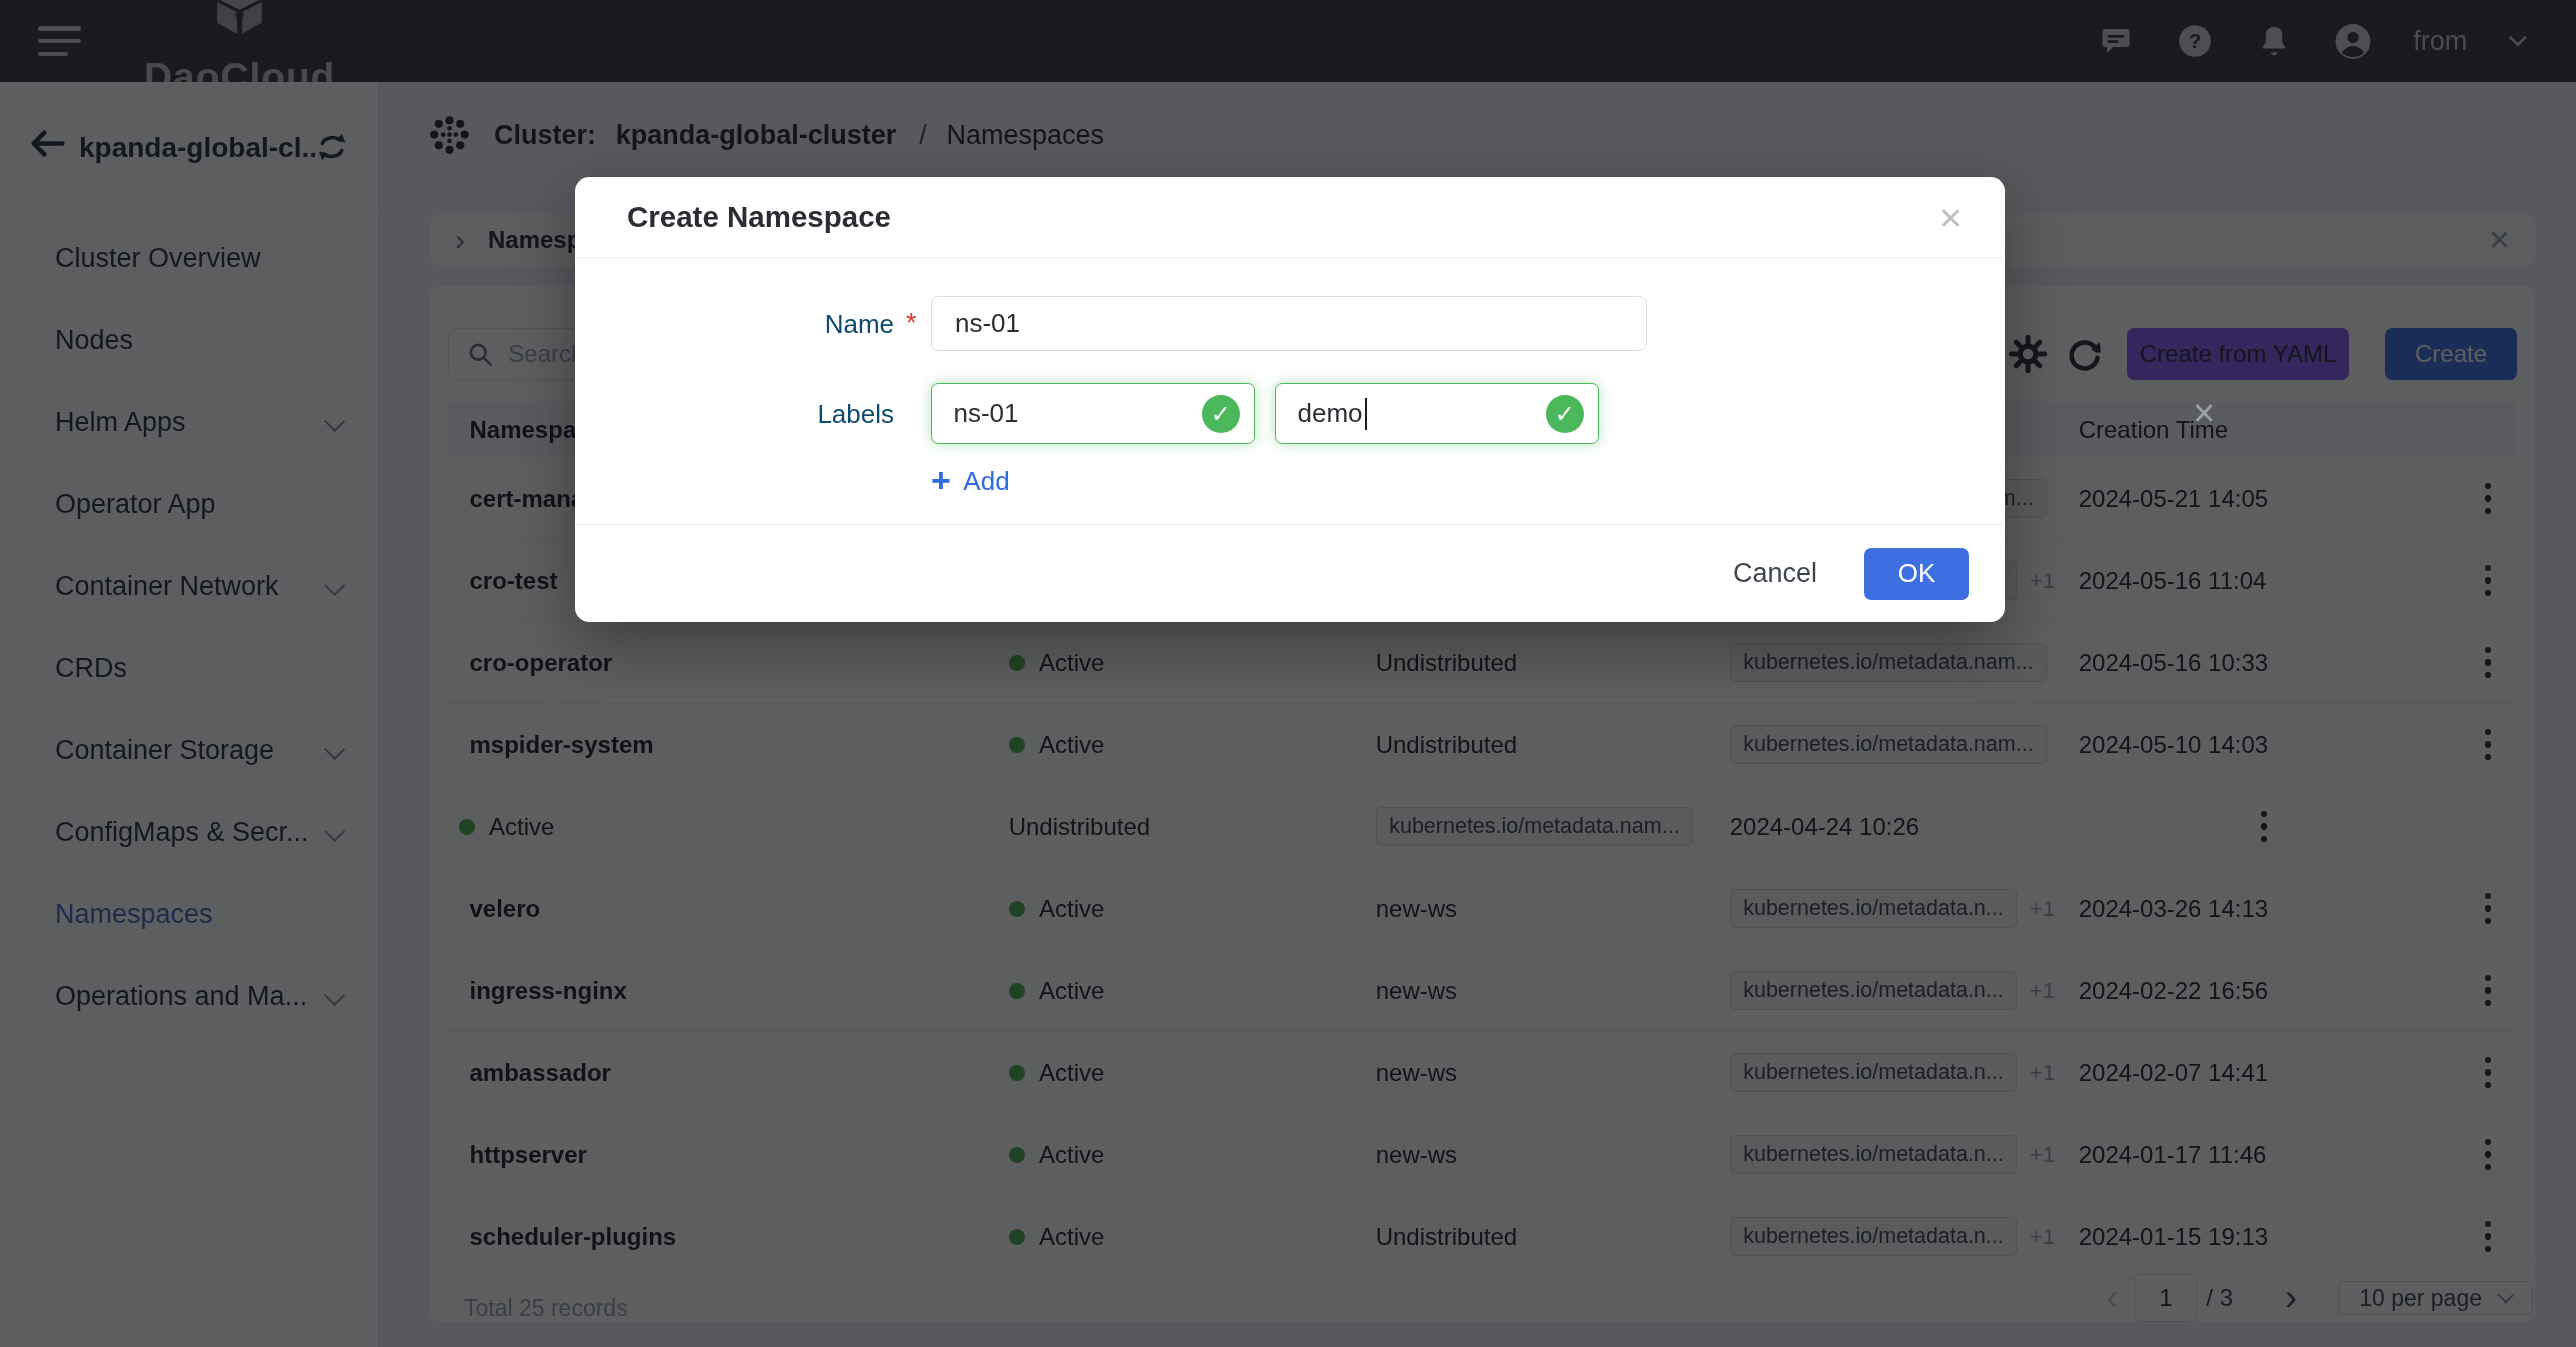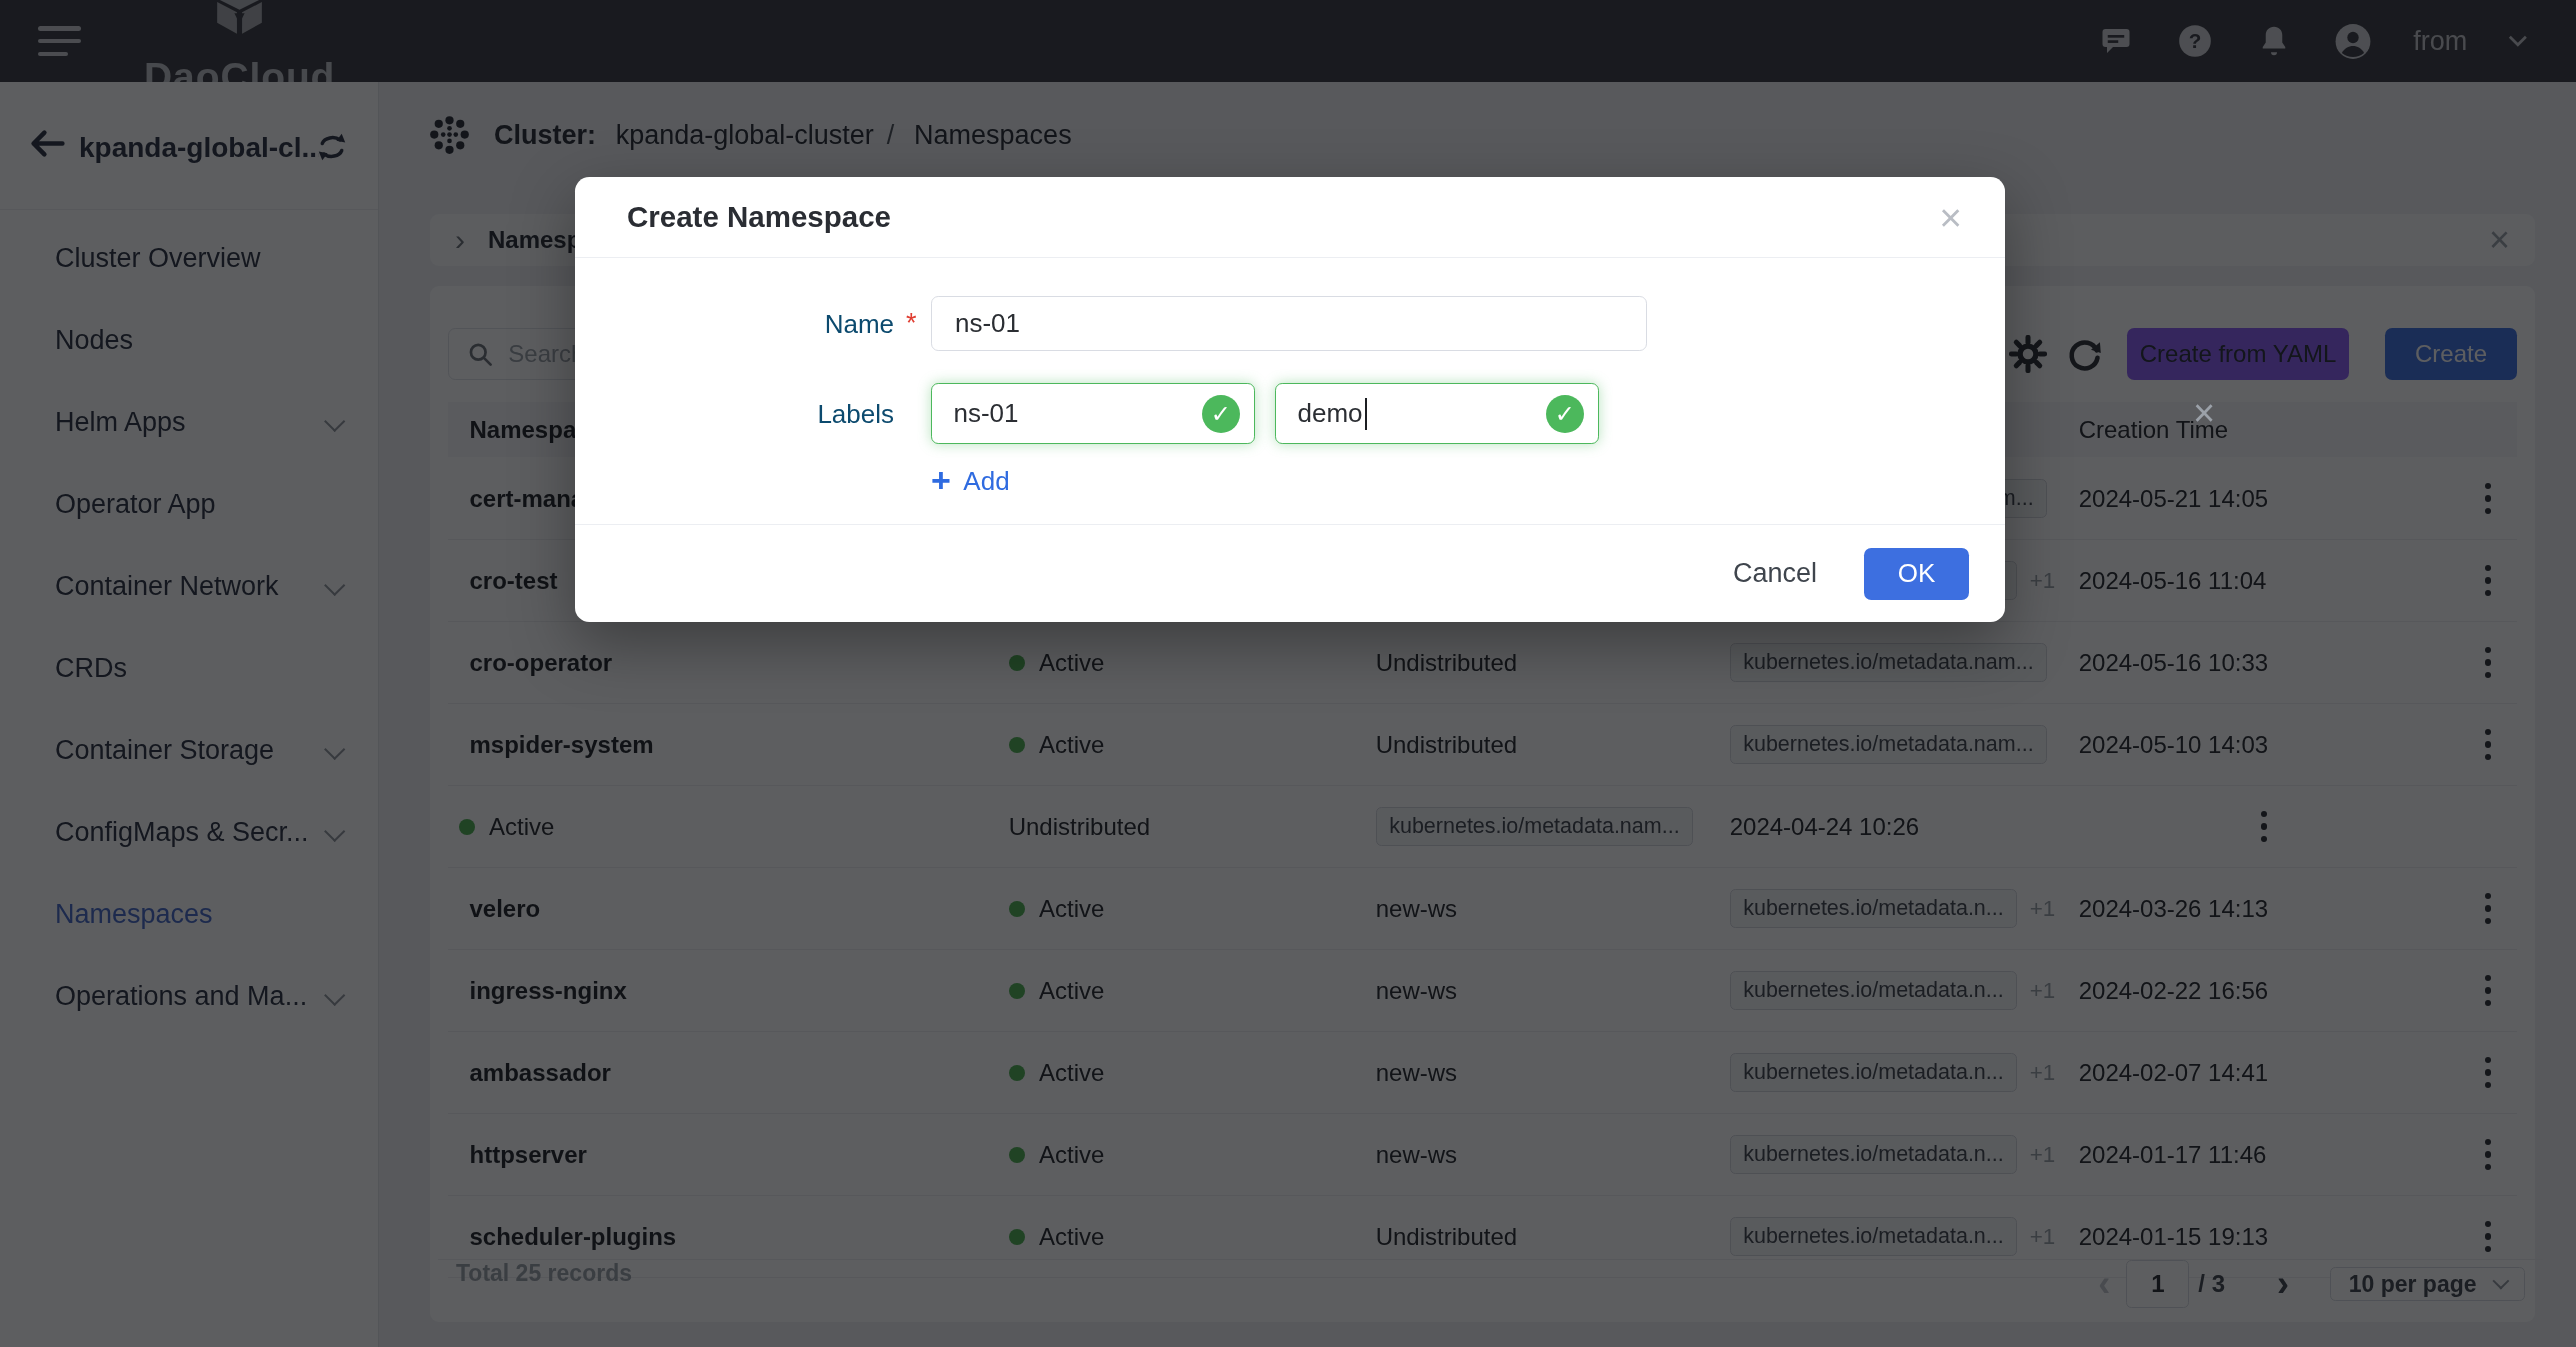--- a/index.html
+++ b/index.html
@@ -32,21 +32,21 @@
   .side-item.active{color:#4468c8;}
   .side-item .chev{margin-left:auto;}
   .chev{width:13.4px;height:13.4px;border-right:2.7px solid #8f959d;border-bottom:2.7px solid #8f959d;
         transform:rotate(45deg);display:inline-block;}
   
   .main{position:absolute;left:378px;top:82px;width:2198px;height:1266px;z-index:1;}
   .breadcrumb{position:absolute;left:50px;top:25px;height:57px;display:flex;align-items:center;
               font-size:27px;color:#262b33;}
   .bc-icon{margin-right:23px;display:flex;}
   .bc-label{font-weight:700;margin-right:19.7px;}
-  .bc-cluster{margin-right:13px;}
+  .bc-cluster{margin-right:23px;font-weight:bold;}
   .bc-sep{color:#4a4f57;margin-right:19.7px;}
   .tabbar{position:absolute;left:52px;top:132px;width:2105px;height:52px;background:#fbfcfd;
           border-radius:9px;display:flex;align-items:center;padding:0 25px;box-sizing:border-box;}
   .tab-chevron{font-size:30px;color:#6b7077;margin-right:23px;line-height:1;}
   .tab-label{font-size:24px;font-weight:700;color:#262b33;}
   .tab-close{margin-left:auto;font-size:36px;color:#9aa0a8;cursor:pointer;line-height:1;}
   .card{position:absolute;left:52px;top:204px;width:2105px;height:1036px;background:#ffffff;
         border-radius:9px;}
   
   .toolbar{position:absolute;left:18px;right:18px;top:42px;height:52px;}
@@ -75,22 +75,22 @@
   .status-cell{display:flex;align-items:center;gap:14.3px;}
   .dot{width:16px;height:16px;border-radius:50%;background:#4caf50;display:inline-block;}
   .label-cell{display:flex;align-items:center;gap:12.5px;}
   .tag{padding:6.3px 12.5px;border:0.9px solid #d3d6dc;border-radius:5.4px;background:#f4f5f7;font-size:21.5px;
        color:#3f444c;}
   .plus{font-size:22.4px;color:#9aa0a8;}
   .kebab{display:flex;flex-direction:column;gap:6.3px;align-items:center;margin-left:23px;cursor:pointer;
          padding:5.4px;}
   .kebab i{width:6.3px;height:6.3px;border-radius:50%;background:#2a2d33;}
   
-  .cfoot{position:absolute;left:8px;bottom:0;width:100%;height:63px;display:flex;align-items:flex-start;
-         padding:0 18px;box-sizing:border-box;border-top:0.9px solid #ededf1;font-weight:bold;}
+  .cfoot{position:absolute;left:16px;bottom:0;width:100%;height:63px;display:flex;align-items:flex-end;
+         padding:0 18px;box-sizing:border-box;border-top:0.9px solid #ededf1;}
   .total{font-size:23px;color:#9aa0a8;}
   .pager{margin-left:auto;display:flex;align-items:center;}
   .pg-prev{font-size:36px;color:#c4c8ce;margin-right:16px;line-height:1;}
   .pg-box{width:63px;height:48px;border:0.9px solid #d7dae0;border-radius:5.4px;display:flex;
           align-items:center;justify-content:center;font-size:24px;color:#24272c;margin-right:9px;
           background:#fff;box-sizing:border-box;}
   .pg-total{font-size:24px;color:#3f444c;margin-right:52px;}
   .pg-next{font-size:36px;color:#3f444c;margin-right:41px;line-height:1;cursor:pointer;}
   .pg-select{width:195px;height:34px;border:0.9px solid #d7dae0;border-radius:5.4px;display:flex;
              align-items:center;justify-content:center;gap:18px;font-size:23px;color:#3f444c;

